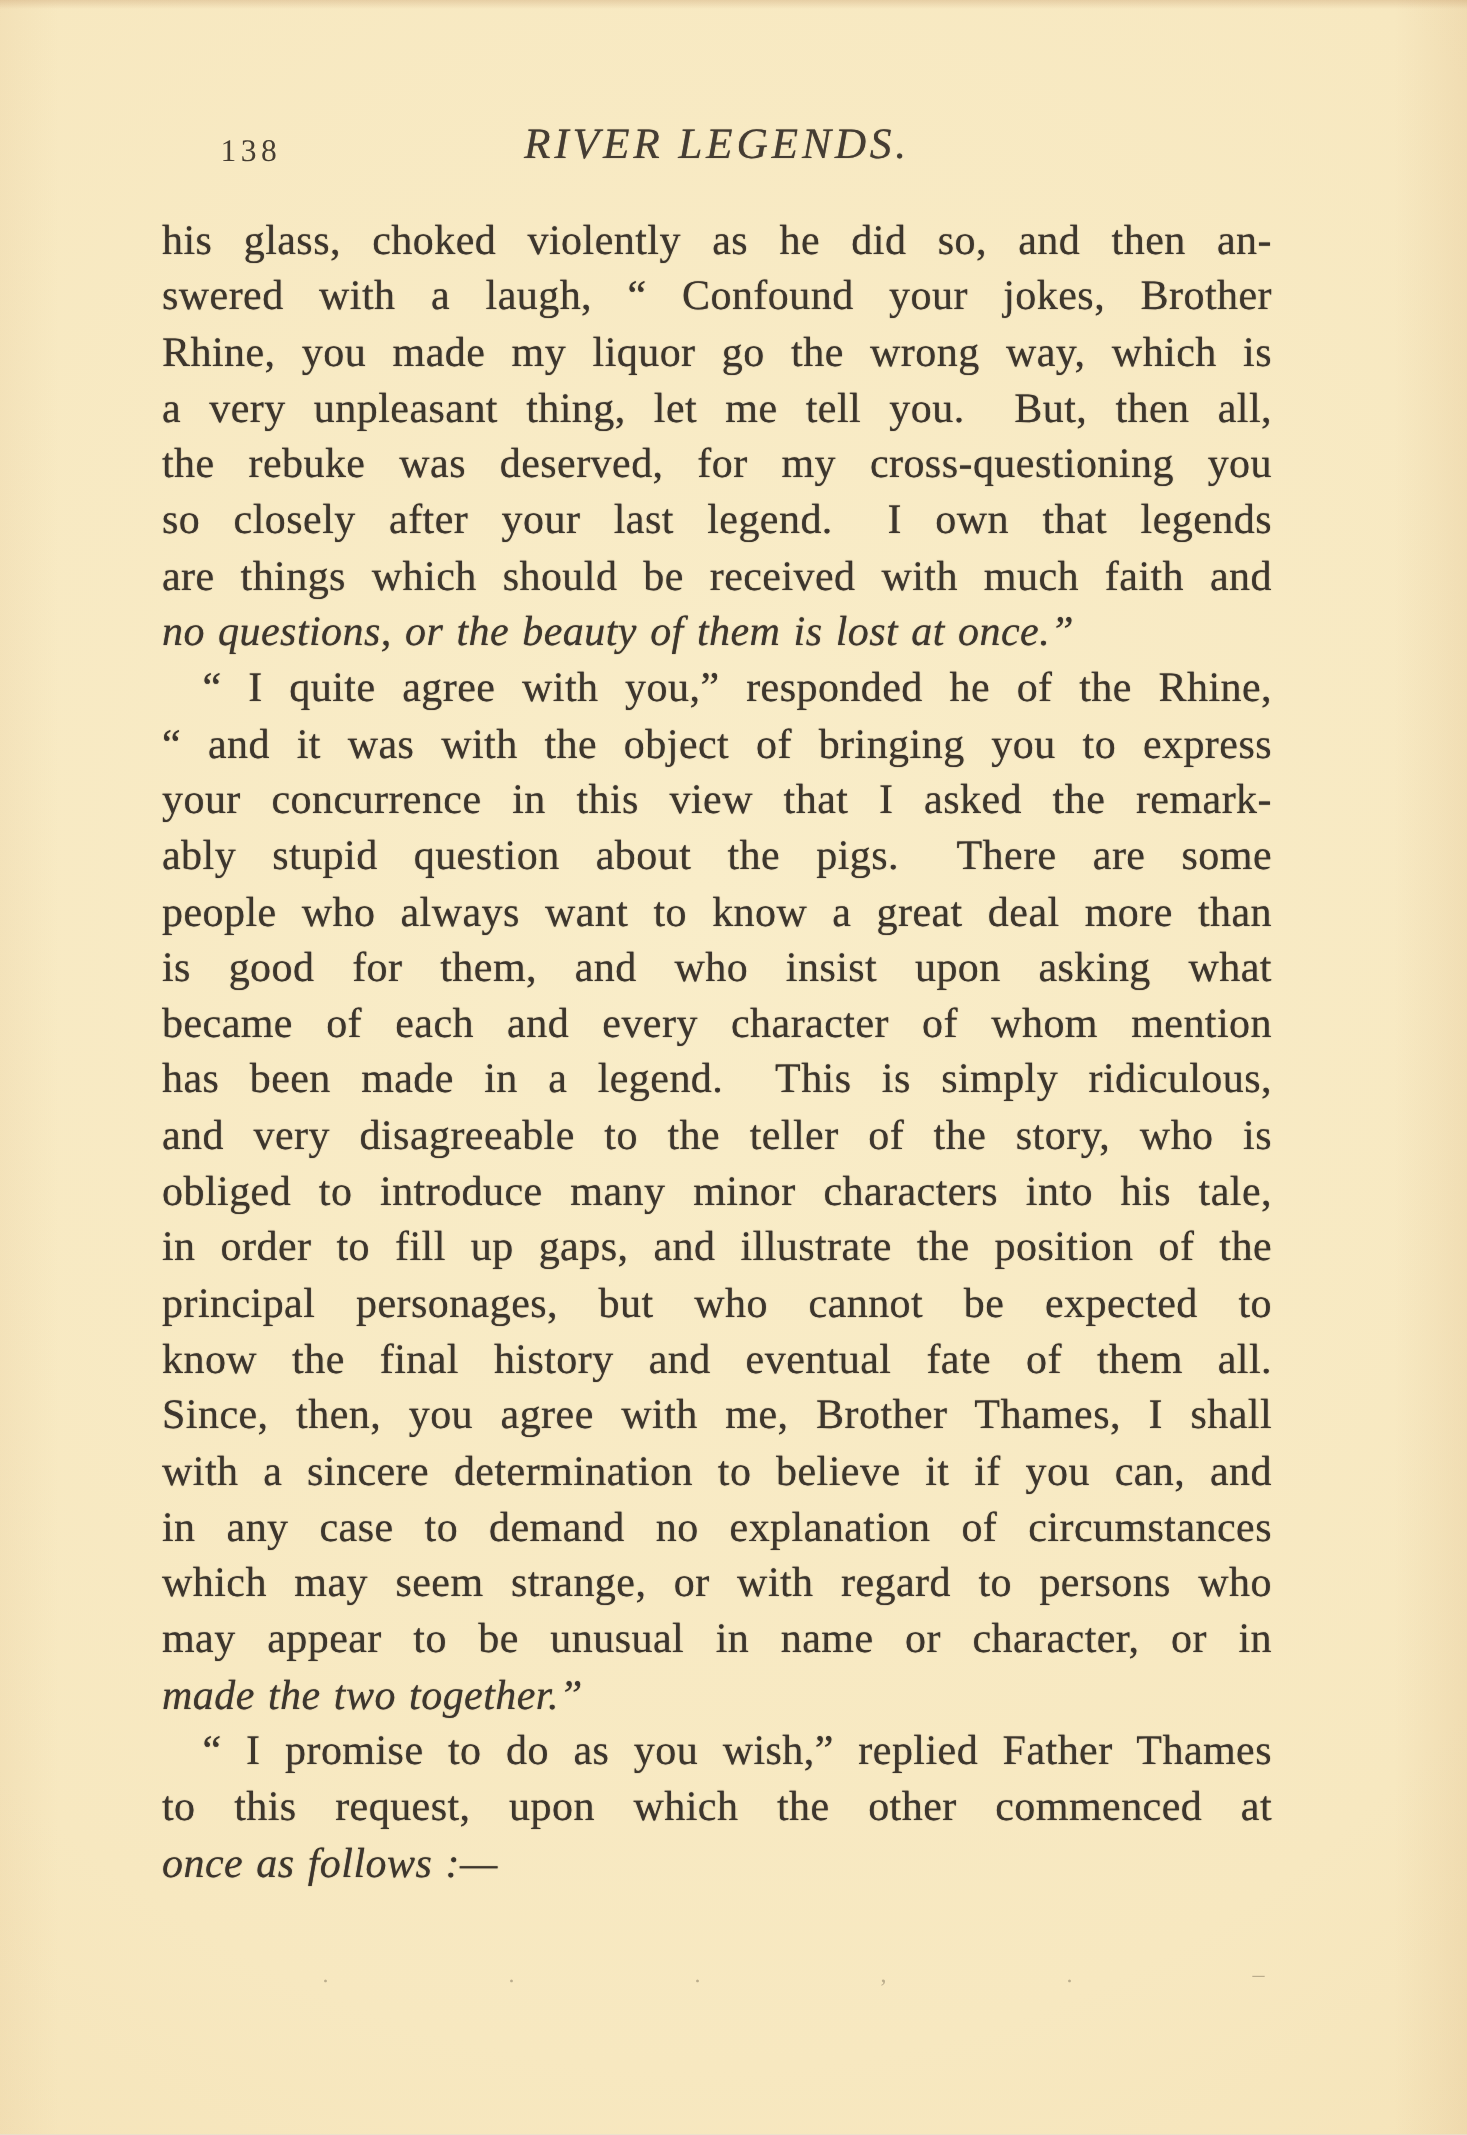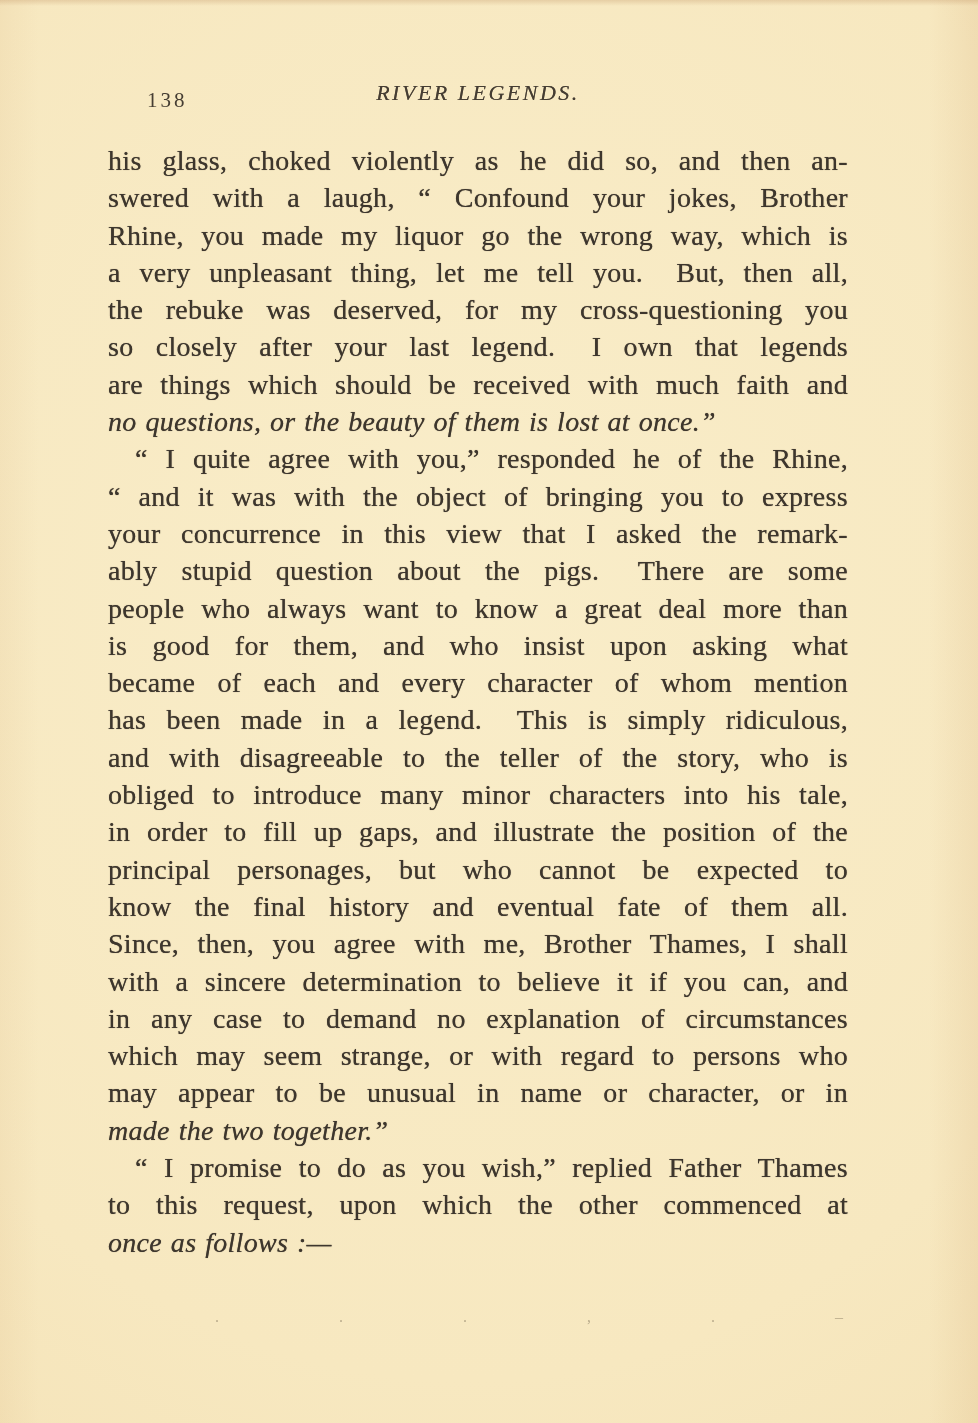--- a/index.html
+++ b/index.html
@@ -31,21 +31,21 @@
     left: 0;
     top: 8px;
     font-size: 21px;
     letter-spacing: 3px;
     color: #463e33;
     margin-left: 39px;
   }
   .head-title {
     text-align: center;
     font-style: italic;
-    font-size: 22px;
+    font-size: 29px;
     letter-spacing: 2.5px;
     color: #453d33;
     text-shadow: 0 0 0.6px rgba(70,60,48,0.75);
   }
   .body-text {
     position: absolute;
     left: 108px;
     top: 142px;
     width: 740px;
   }
@@ -98,21 +98,21 @@
       <div class="line">are things which should be received with much faith and</div>
       <div class="line last">no questions, or the beauty of them is lost at once.”</div>
       <div class="line indent">“ I quite agree with you,” responded he of the Rhine,</div>
       <div class="line">“ and it was with the object of bringing you to express</div>
       <div class="line">your concurrence in this view that I asked the remark-</div>
       <div class="line">ably stupid question about the pigs.  There are some</div>
       <div class="line">people who always want to know a great deal more than</div>
       <div class="line">is good for them, and who insist upon asking what</div>
       <div class="line">became of each and every character of whom mention</div>
       <div class="line">has been made in a legend.  This is simply ridiculous,</div>
-      <div class="line">and with disagreeable to the teller of the story, who is</div>
+      <div class="line">and very disagreeable to the teller of the story, who is</div>
       <div class="line">obliged to introduce many minor characters into his tale,</div>
       <div class="line">in order to fill up gaps, and illustrate the position of the</div>
       <div class="line">principal personages, but who cannot be expected to</div>
       <div class="line">know the final history and eventual fate of them all.</div>
       <div class="line">Since, then, you agree with me, Brother Thames, I shall</div>
       <div class="line">with a sincere determination to believe it if you can, and</div>
       <div class="line">in any case to demand no explanation of circumstances</div>
       <div class="line">which may seem strange, or with regard to persons who</div>
       <div class="line">may appear to be unusual in name or character, or in</div>
       <div class="line last">made the two together.”</div>

